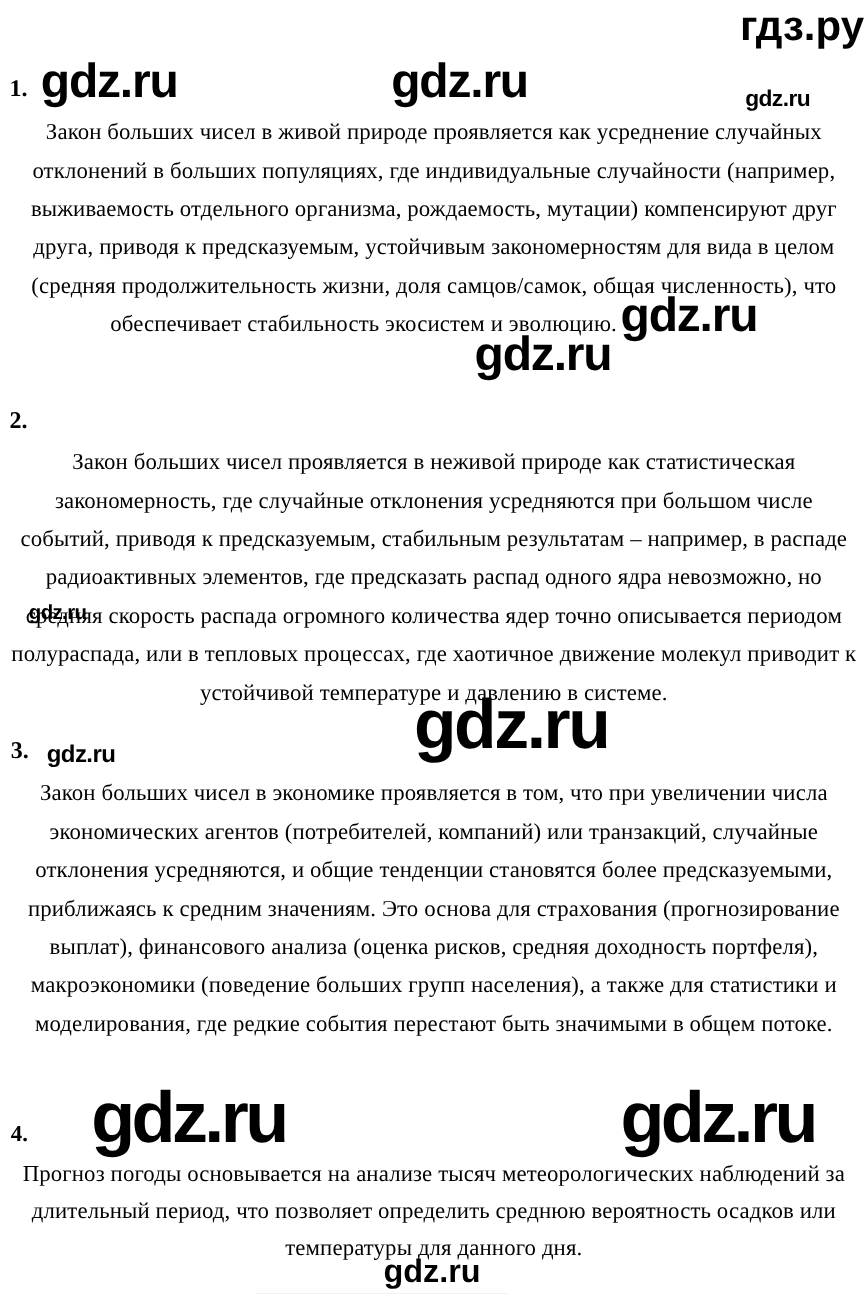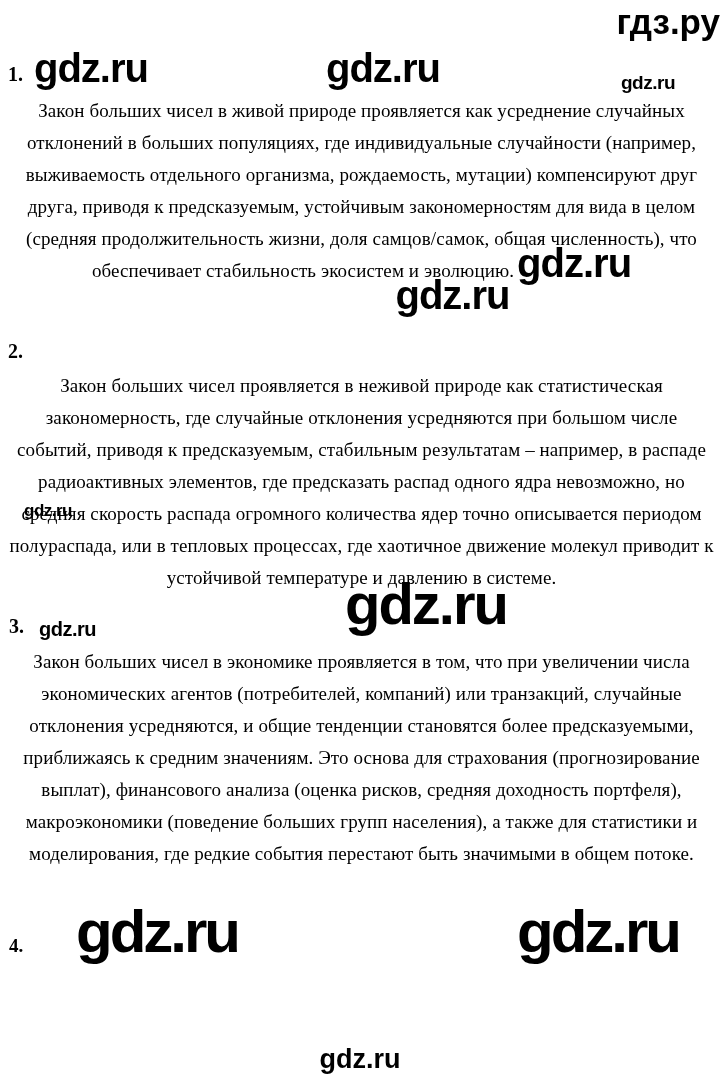--- a/index.html
+++ b/index.html
@@ -68,16 +68,17 @@
 
   <div class="abs wm wm-xl" style="left:345px;top:575px;">gdz.ru</div>
 
   <div class="abs qnum" style="left:9px;top:615px;">3.</div>
   <div class="abs wm" style="left:39px;top:619px;font-size:20px;letter-spacing:-0.5px;">gdz.ru</div>
   <p class="abs para" style="top:646px;margin:0;"><span>Закон больших чисел в экономике проявляется в том, что при увеличении числа экономических агентов (потребителей, компаний) или транзакций, случайные отклонения усредняются, и общие тенденции становятся более предсказуемыми, приближаясь к средним значениям. Это основа для страхования (прогнозирование выплат), финансового анализа (оценка рисков, средняя доходность портфеля), макроэкономики (поведение больших групп населения), а также для статистики и моделирования, где редкие события перестают быть значимыми в общем потоке.</span></p>
 
   <div class="abs qnum" style="left:9px;top:936px;font-size:19px;">4.</div>
   <div class="abs wm wm-xxl" style="left:76px;top:902px;">gdz.ru</div>
   <div class="abs wm wm-xxl" style="left:517px;top:902px;">gdz.ru</div>
+  <p class="abs para" style="top:963px;line-height:31px;margin:0;"><span>Прогноз погоды основывается на анализе тысяч метеорологических наблюдений за длительный период, что позволяет определить среднюю вероятность осадков или температуры для данного дня.</span></p>
 
   <div class="abs brand site-footer">gdz.ru</div>
 
 </div>
 
 </body></html>

